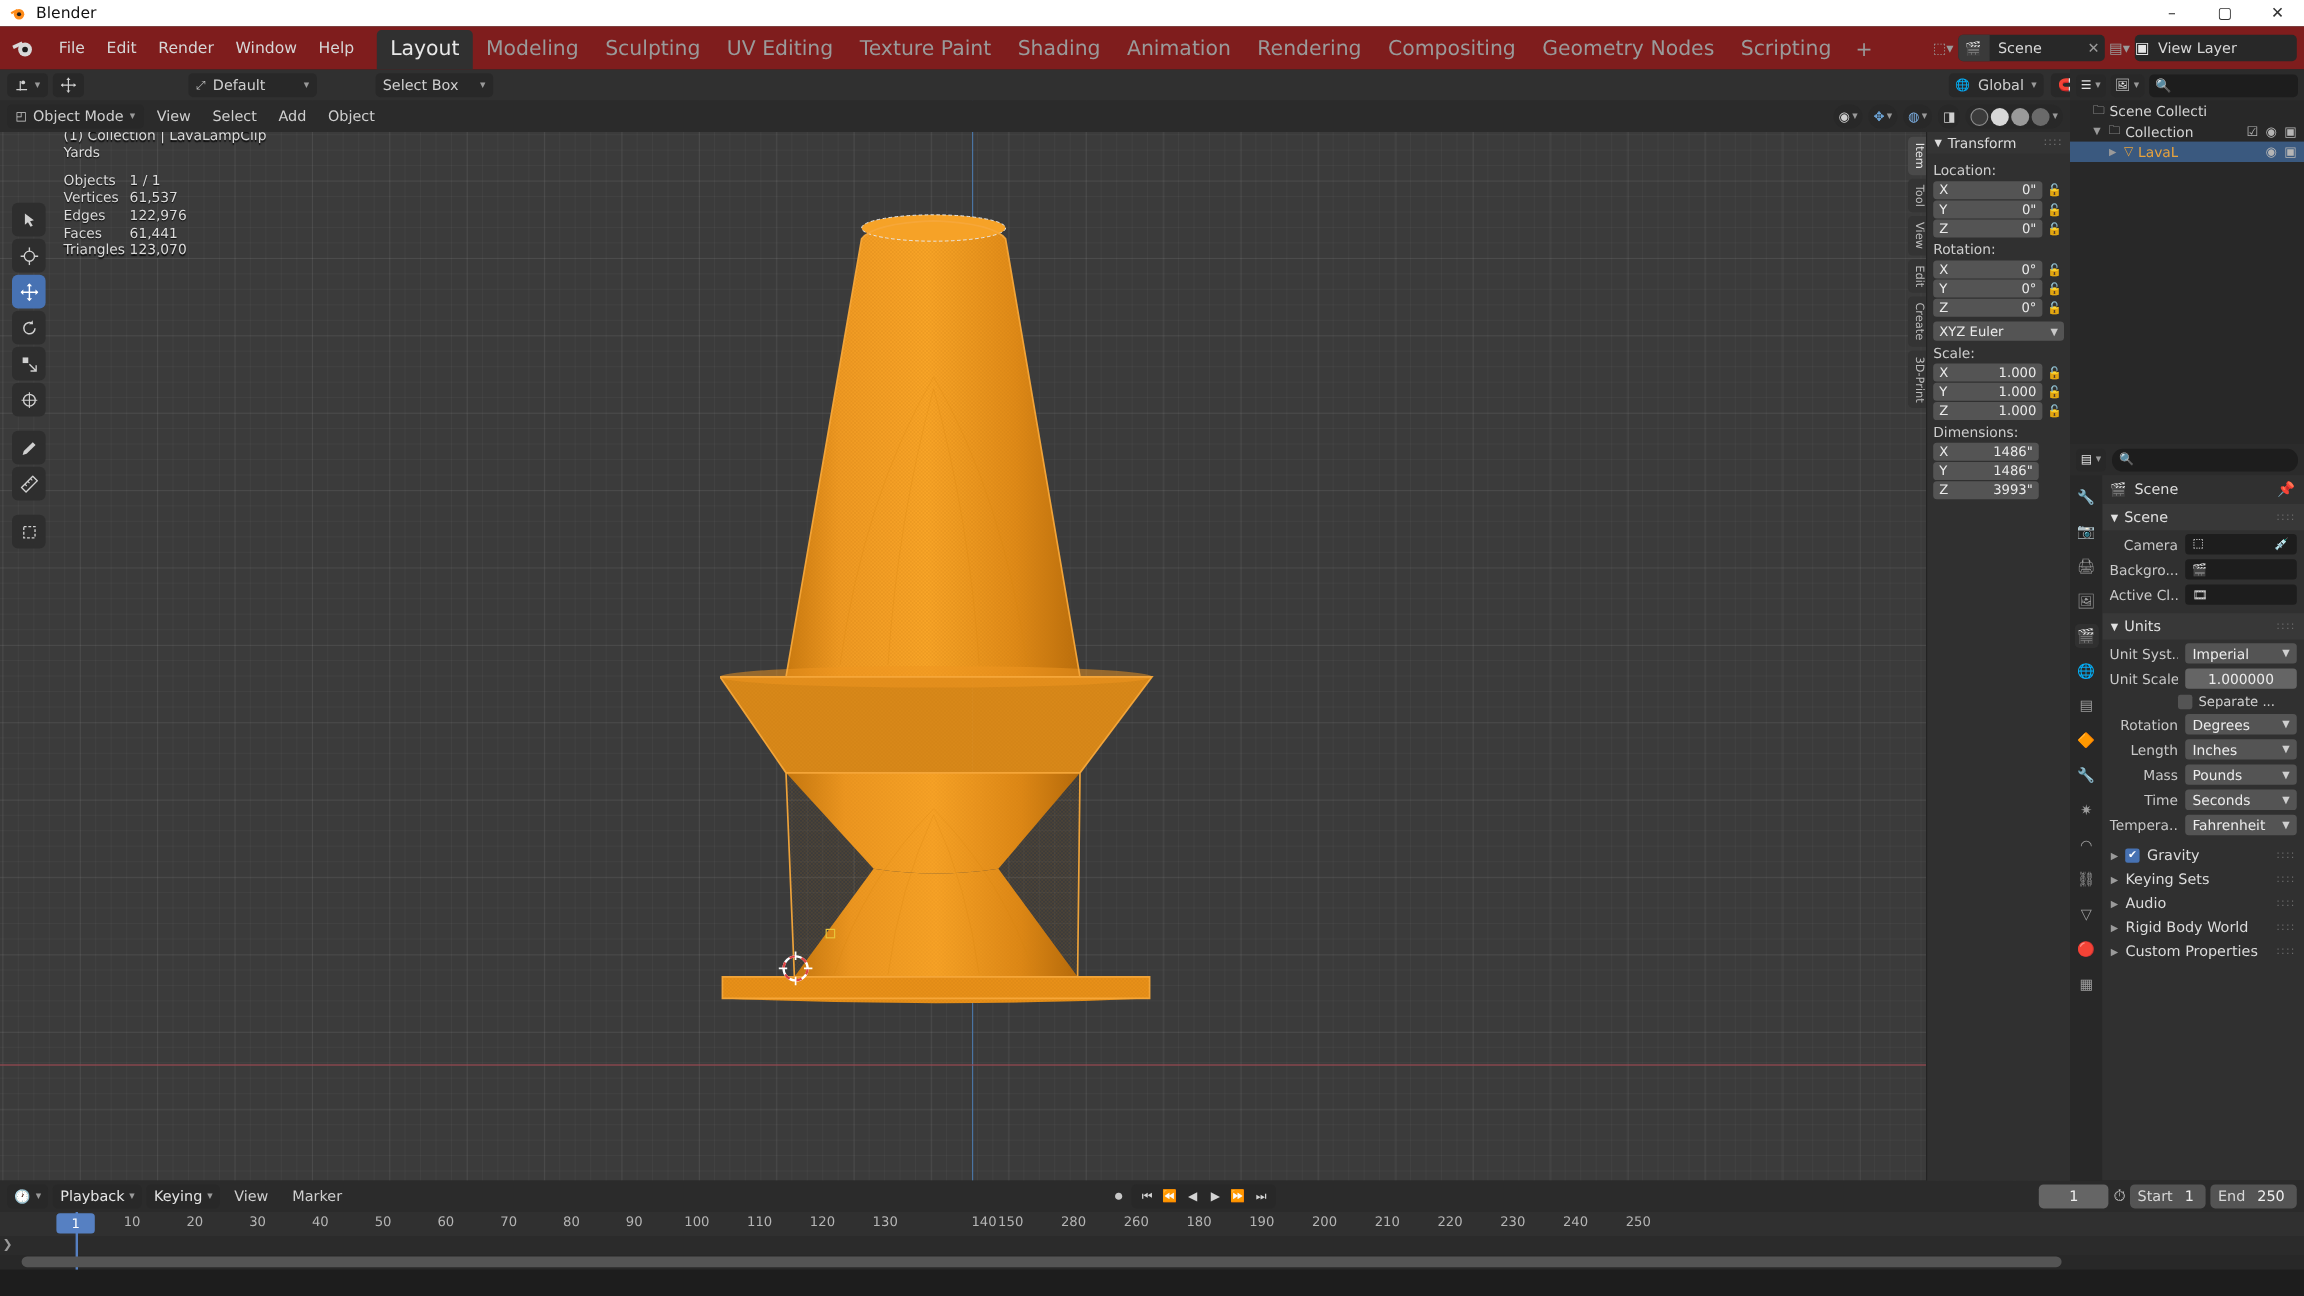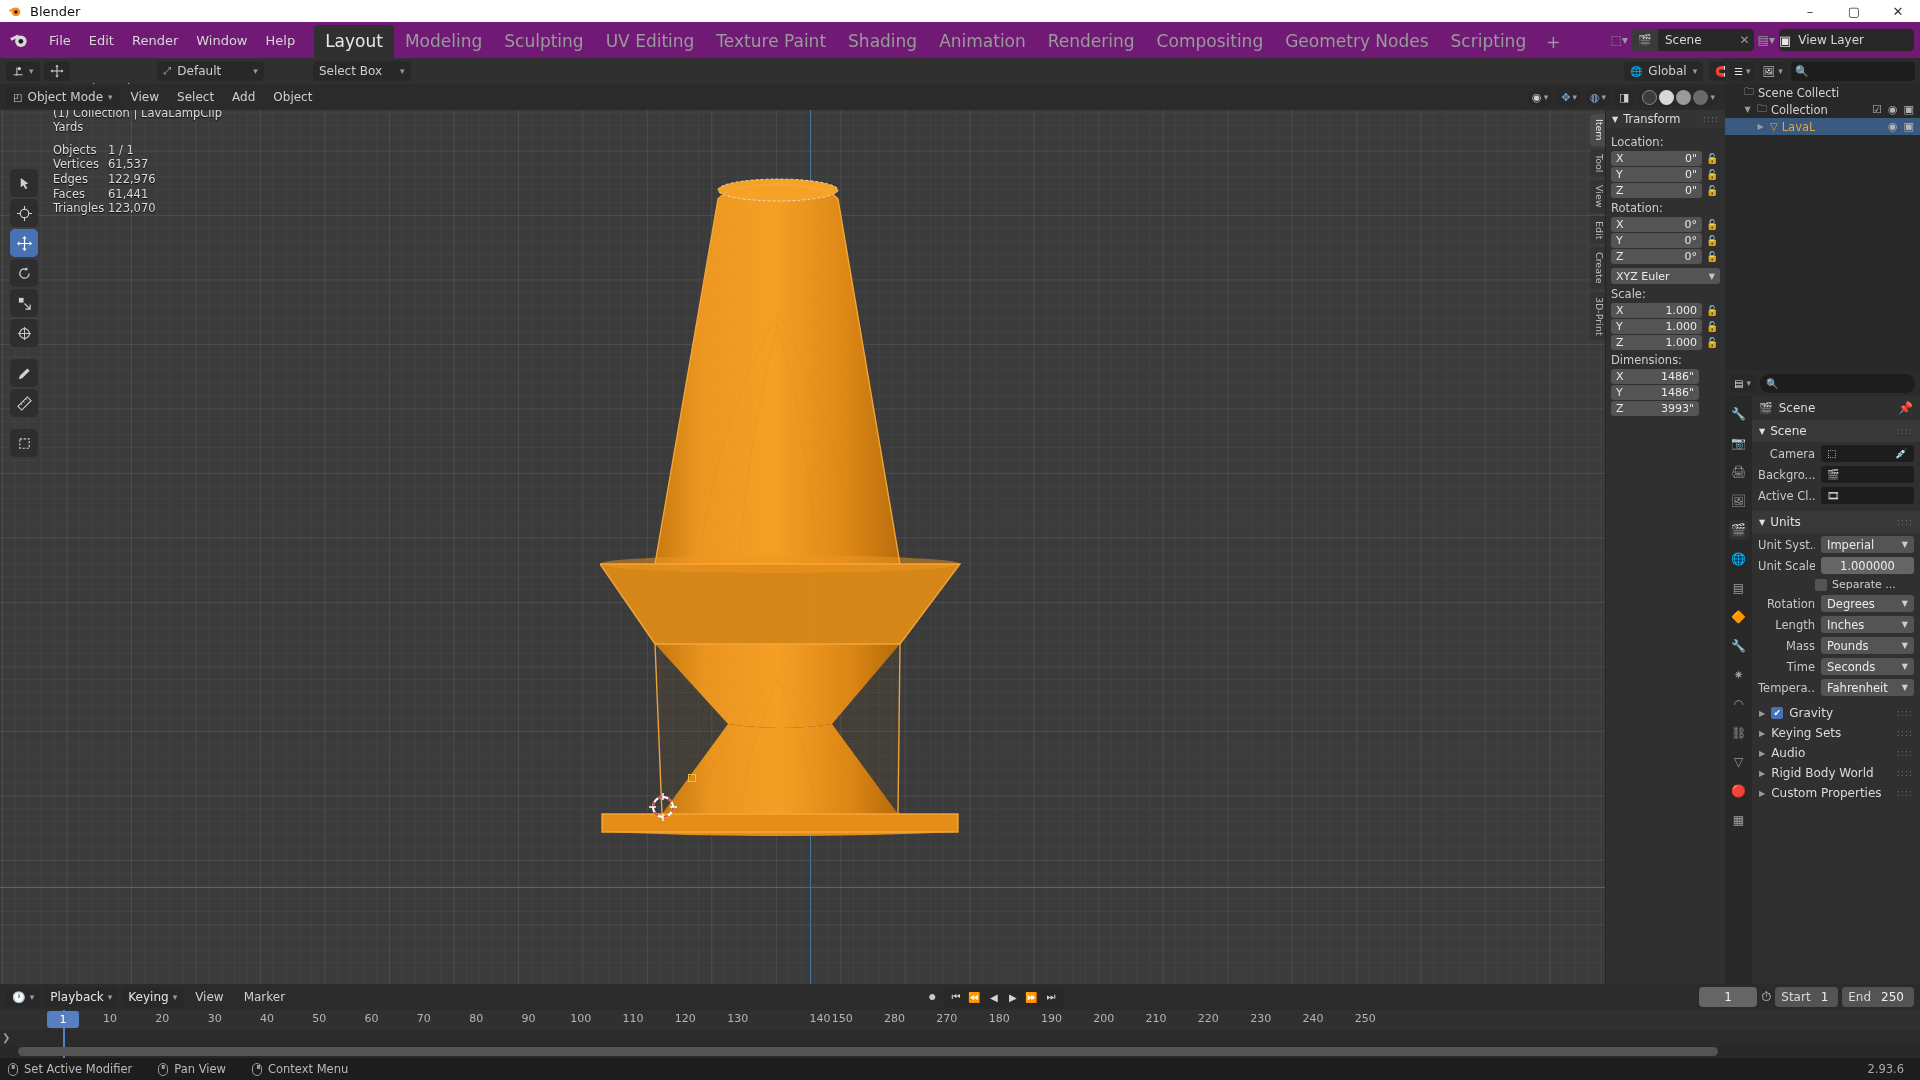--- a/index.html
+++ b/index.html
@@ -8,21 +8,21 @@
   .app{ position:relative; width:1920px; height:1080px; }
 
   
   .titlebar{ position:absolute; left:0; top:0; width:1920px; height:22px; background:#ffffff;
      display:flex; align-items:center; color:#111; font-size:13px; }
   .titlebar .tb-icon{ margin-left:8px; margin-right:8px; display:flex; }
   .tb-right{ margin-left:auto; display:flex; height:22px; }
   .tb-btn{ width:44px; height:22px; display:flex; align-items:center; justify-content:center; color:#333; font-size:13px; }
 
   
-  .topbar{ position:absolute; left:0; top:22px; width:1920px; height:36px; background:#701a75;
+  .topbar{ position:absolute; left:0; top:22px; width:1920px; height:36px; background:#7f1d1d;
     display:flex; align-items:center; }
   .blender-logo{ width:26px; height:26px; margin:0 8px 0 6px; display:flex; align-items:center; justify-content:center; }
   .menu-item{ padding:3px 9px; color:#d6d6d6; font-size:13px; border-radius:3px; }
   .wstabs{ display:flex; align-items:flex-end; margin-left:10px; height:36px; }
   .wstab{ padding:6px 11px 7px; font-size:17px; color:#9a9a9a; border-radius:4px 4px 0 0; }
   .wstab.active{ background:#303030; color:#e8e8e8; }
   .wstab.plus{ color:#9a9a9a; padding:6px 9px; }
   .top-right{ margin-left:auto; display:flex; align-items:center; gap:4px; padding-right:6px; }
   .scene-chip{ display:flex; align-items:center; background:#282828; border-radius:4px; height:22px; }
   .scene-chip .sc-ic{ width:26px; display:flex; align-items:center; justify-content:center; background:#3a3a3a; height:22px; border-radius:4px 0 0 4px; color:#b8b8b8; font-size:11px;}
@@ -843,53 +843,30 @@
         <div class="tick" style="left: 423.87px;">70</div>
         <div class="tick" style="left: 476.17px;">80</div>
         <div class="tick" style="left: 528.47px;">90</div>
         <div class="tick" style="left: 580.77px;">100</div>
         <div class="tick" style="left: 633.07px;">110</div>
         <div class="tick" style="left: 685.37px;">120</div>
         <div class="tick" style="left: 737.67px;">130</div>
         <div class="tick" style="left: 820px;">140</div>
         <div class="tick" style="left: 842.27px;">150</div>
         <div class="tick" style="left: 894.57px;">280</div>
-        <div class="tick" style="left: 946.87px;">270</div>
+        <div class="tick" style="left: 946.87px;">260</div>
         <div class="tick" style="left: 999.17px;">180</div>
         <div class="tick" style="left: 1051.47px;">190</div>
         <div class="tick" style="left: 1103.77px;">200</div>
         <div class="tick" style="left: 1156.07px;">210</div>
         <div class="tick" style="left: 1208.37px;">220</div>
         <div class="tick" style="left: 1260.67px;">230</div>
         <div class="tick" style="left: 1312.97px;">240</div>
         <div class="tick" style="left: 1365.27px;">250</div>
       </div>
     <div class="tl-body"></div>
     <div class="tl-playhead" id="tl-playhead" style="left: 63px;"></div>
     <div class="tl-phbadge" id="tl-phbadge" style="left: 63px;">1</div>
     <div class="tl-scroll"></div>
     <div class="tl-left-arrow">❯</div>
   </div>
 
-  <div class="statusbar">
-    <div id="sb-items" style="display:flex;">
-        <div class="sb-item">
-          <span class="mouse">
-            <i></i>
-          </span>
-          <span>Set Active Modifier</span>
-        </div>
-        <div class="sb-item">
-          <span class="mouse">
-            <i></i>
-          </span>
-          <span>Pan View</span>
-        </div>
-        <div class="sb-item">
-          <span class="mouse r">
-            <i></i>
-          </span>
-          <span>Context Menu</span>
-        </div>
-      </div>
-    <div class="sb-right">2.93.6</div>
-  </div>
 </div>
 
 </body></html>

